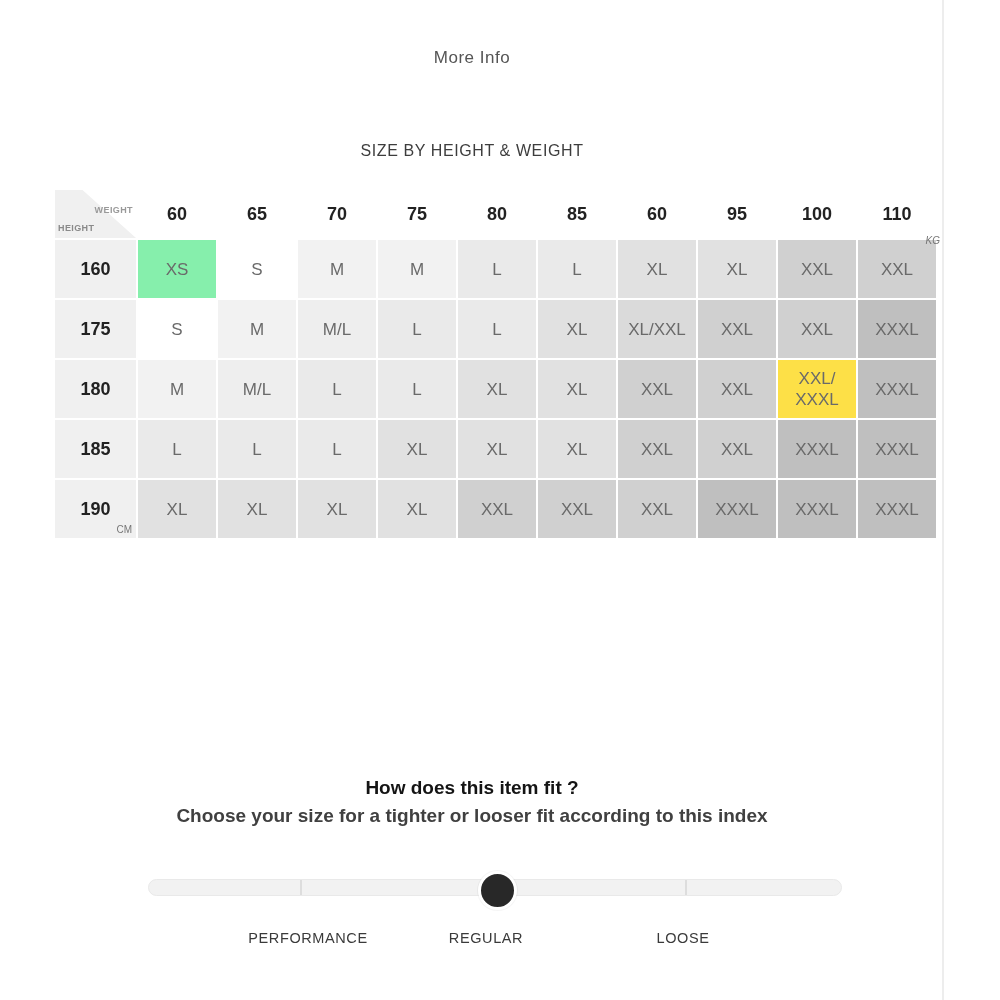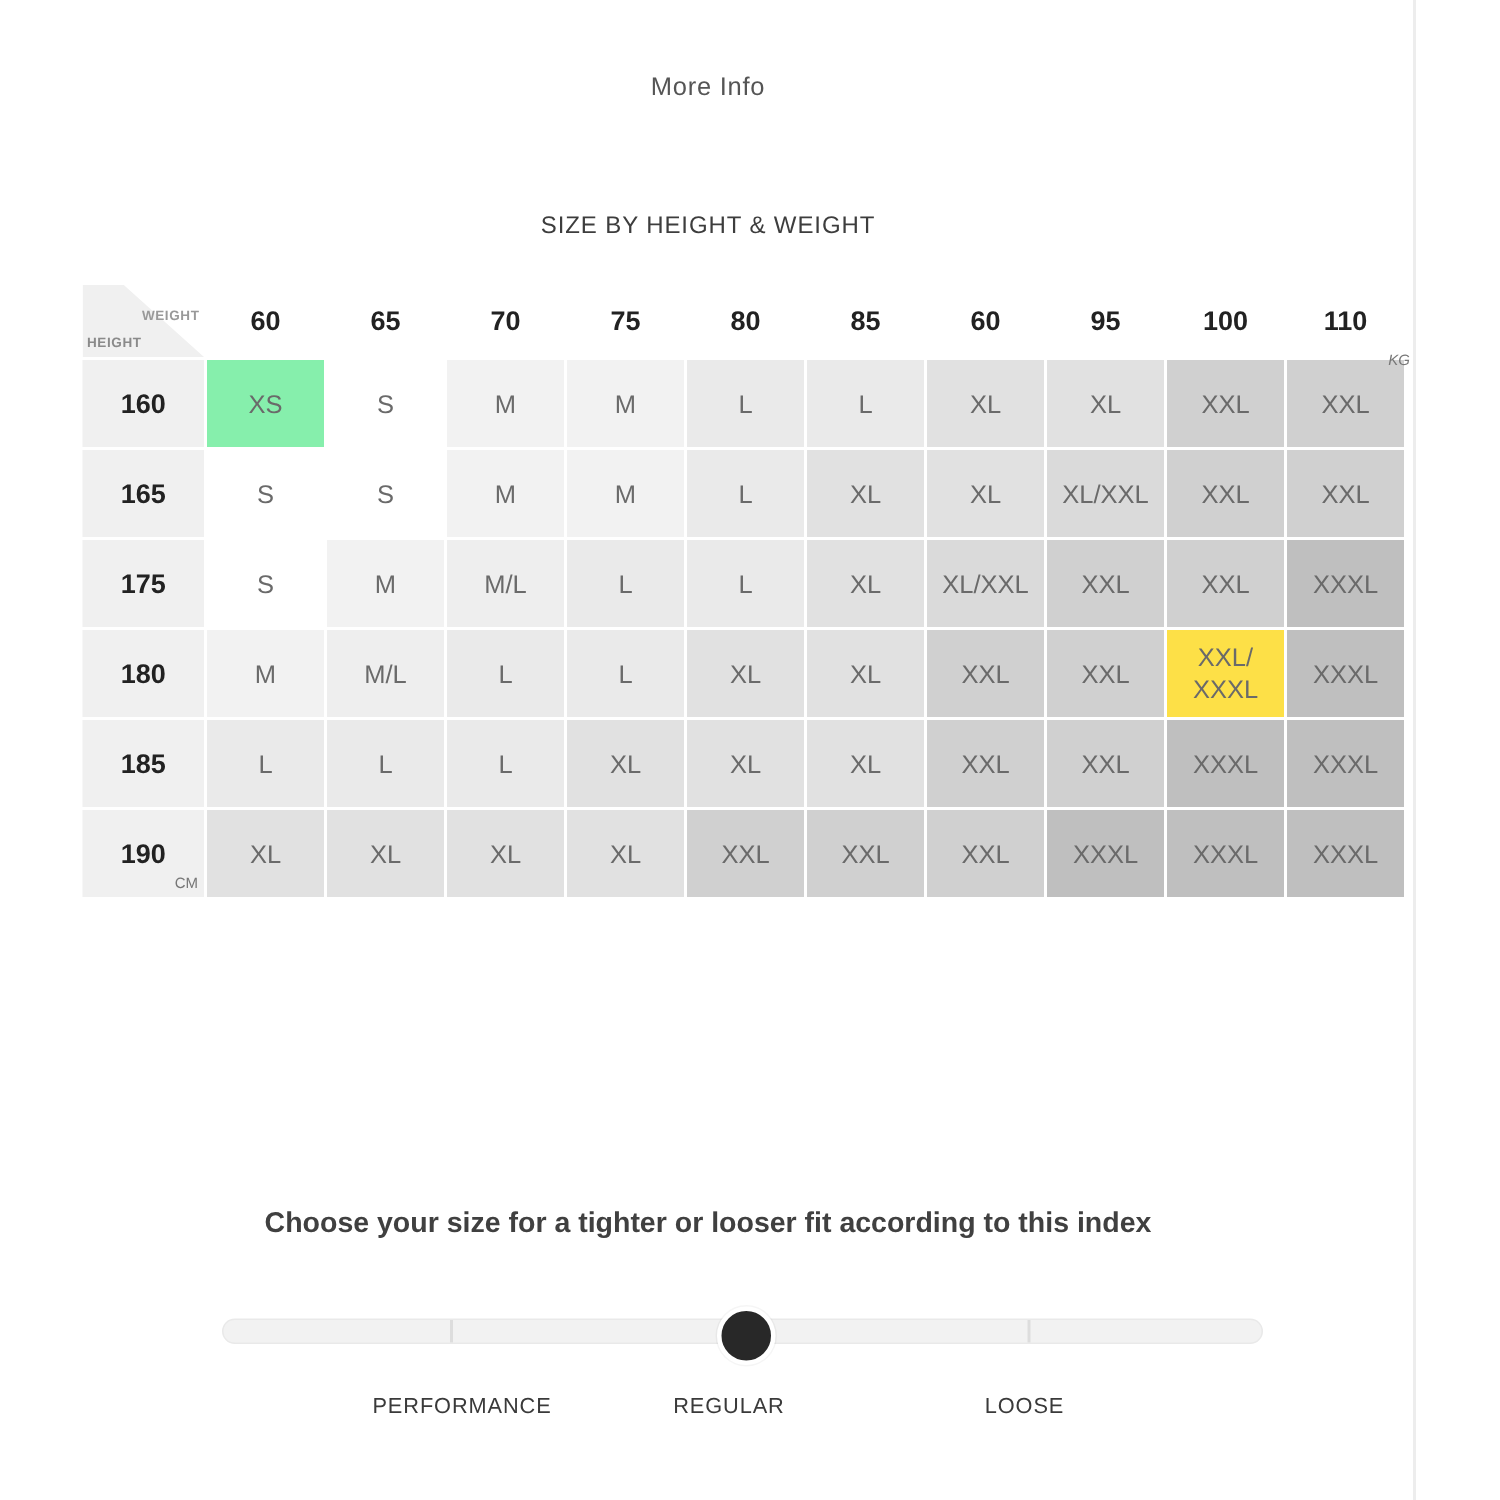--- a/index.html
+++ b/index.html
@@ -115,33 +115,20 @@
           <td class="scell" style="background: rgb(242, 242, 242);">M</td>
           <td class="scell" style="background: rgb(242, 242, 242);">M</td>
           <td class="scell" style="background: rgb(234, 234, 234);">L</td>
           <td class="scell" style="background: rgb(234, 234, 234);">L</td>
           <td class="scell" style="background: rgb(225, 225, 225);">XL</td>
           <td class="scell" style="background: rgb(225, 225, 225);">XL</td>
           <td class="scell" style="background: rgb(208, 208, 208);">XXL</td>
           <td class="scell" style="background: rgb(208, 208, 208);">XXL</td>
         </tr>
         <tr>
-          <th class="hcell">165</th>
-          <td class="scell" style="background: rgb(255, 255, 255);">S</td>
-          <td class="scell" style="background: rgb(255, 255, 255);">S</td>
-          <td class="scell" style="background: rgb(242, 242, 242);">M</td>
-          <td class="scell" style="background: rgb(242, 242, 242);">M</td>
-          <td class="scell" style="background: rgb(234, 234, 234);">L</td>
-          <td class="scell" style="background: rgb(225, 225, 225);">XL</td>
-          <td class="scell" style="background: rgb(225, 225, 225);">XL</td>
-          <td class="scell" style="background: rgb(218, 218, 218);">XL/XXL</td>
-          <td class="scell" style="background: rgb(208, 208, 208);">XXL</td>
-          <td class="scell" style="background: rgb(208, 208, 208);">XXL</td>
-        </tr>
-        <tr>
           <th class="hcell">175</th>
           <td class="scell" style="background: rgb(255, 255, 255);">S</td>
           <td class="scell" style="background: rgb(242, 242, 242);">M</td>
           <td class="scell" style="background: rgb(238, 238, 238);">M/L</td>
           <td class="scell" style="background: rgb(234, 234, 234);">L</td>
           <td class="scell" style="background: rgb(234, 234, 234);">L</td>
           <td class="scell" style="background: rgb(225, 225, 225);">XL</td>
           <td class="scell" style="background: rgb(218, 218, 218);">XL/XXL</td>
           <td class="scell" style="background: rgb(208, 208, 208);">XXL</td>
           <td class="scell" style="background: rgb(208, 208, 208);">XXL</td>
@@ -183,20 +170,21 @@
           <td class="scell" style="background: rgb(208, 208, 208);">XXL</td>
           <td class="scell" style="background: rgb(208, 208, 208);">XXL</td>
           <td class="scell" style="background: rgb(208, 208, 208);">XXL</td>
           <td class="scell" style="background: rgb(191, 191, 191);">XXXL</td>
           <td class="scell" style="background: rgb(191, 191, 191);">XXXL</td>
           <td class="scell" style="background: rgb(191, 191, 191);">XXXL</td>
         </tr>
       </tbody>
   </table>
 
+  <div class="fit-question">How does this item fit ?</div>
   <div class="fit-instruction">Choose your size for a tighter or looser fit according to this index</div>
 
   <div class="slider-track">
     <div class="slider-tick tick-1"></div>
     <div class="slider-tick tick-2"></div>
   </div>
   <div class="slider-knob"></div>
 
   <span class="slider-label label-performance">PERFORMANCE</span>
   <span class="slider-label label-regular">REGULAR</span>

